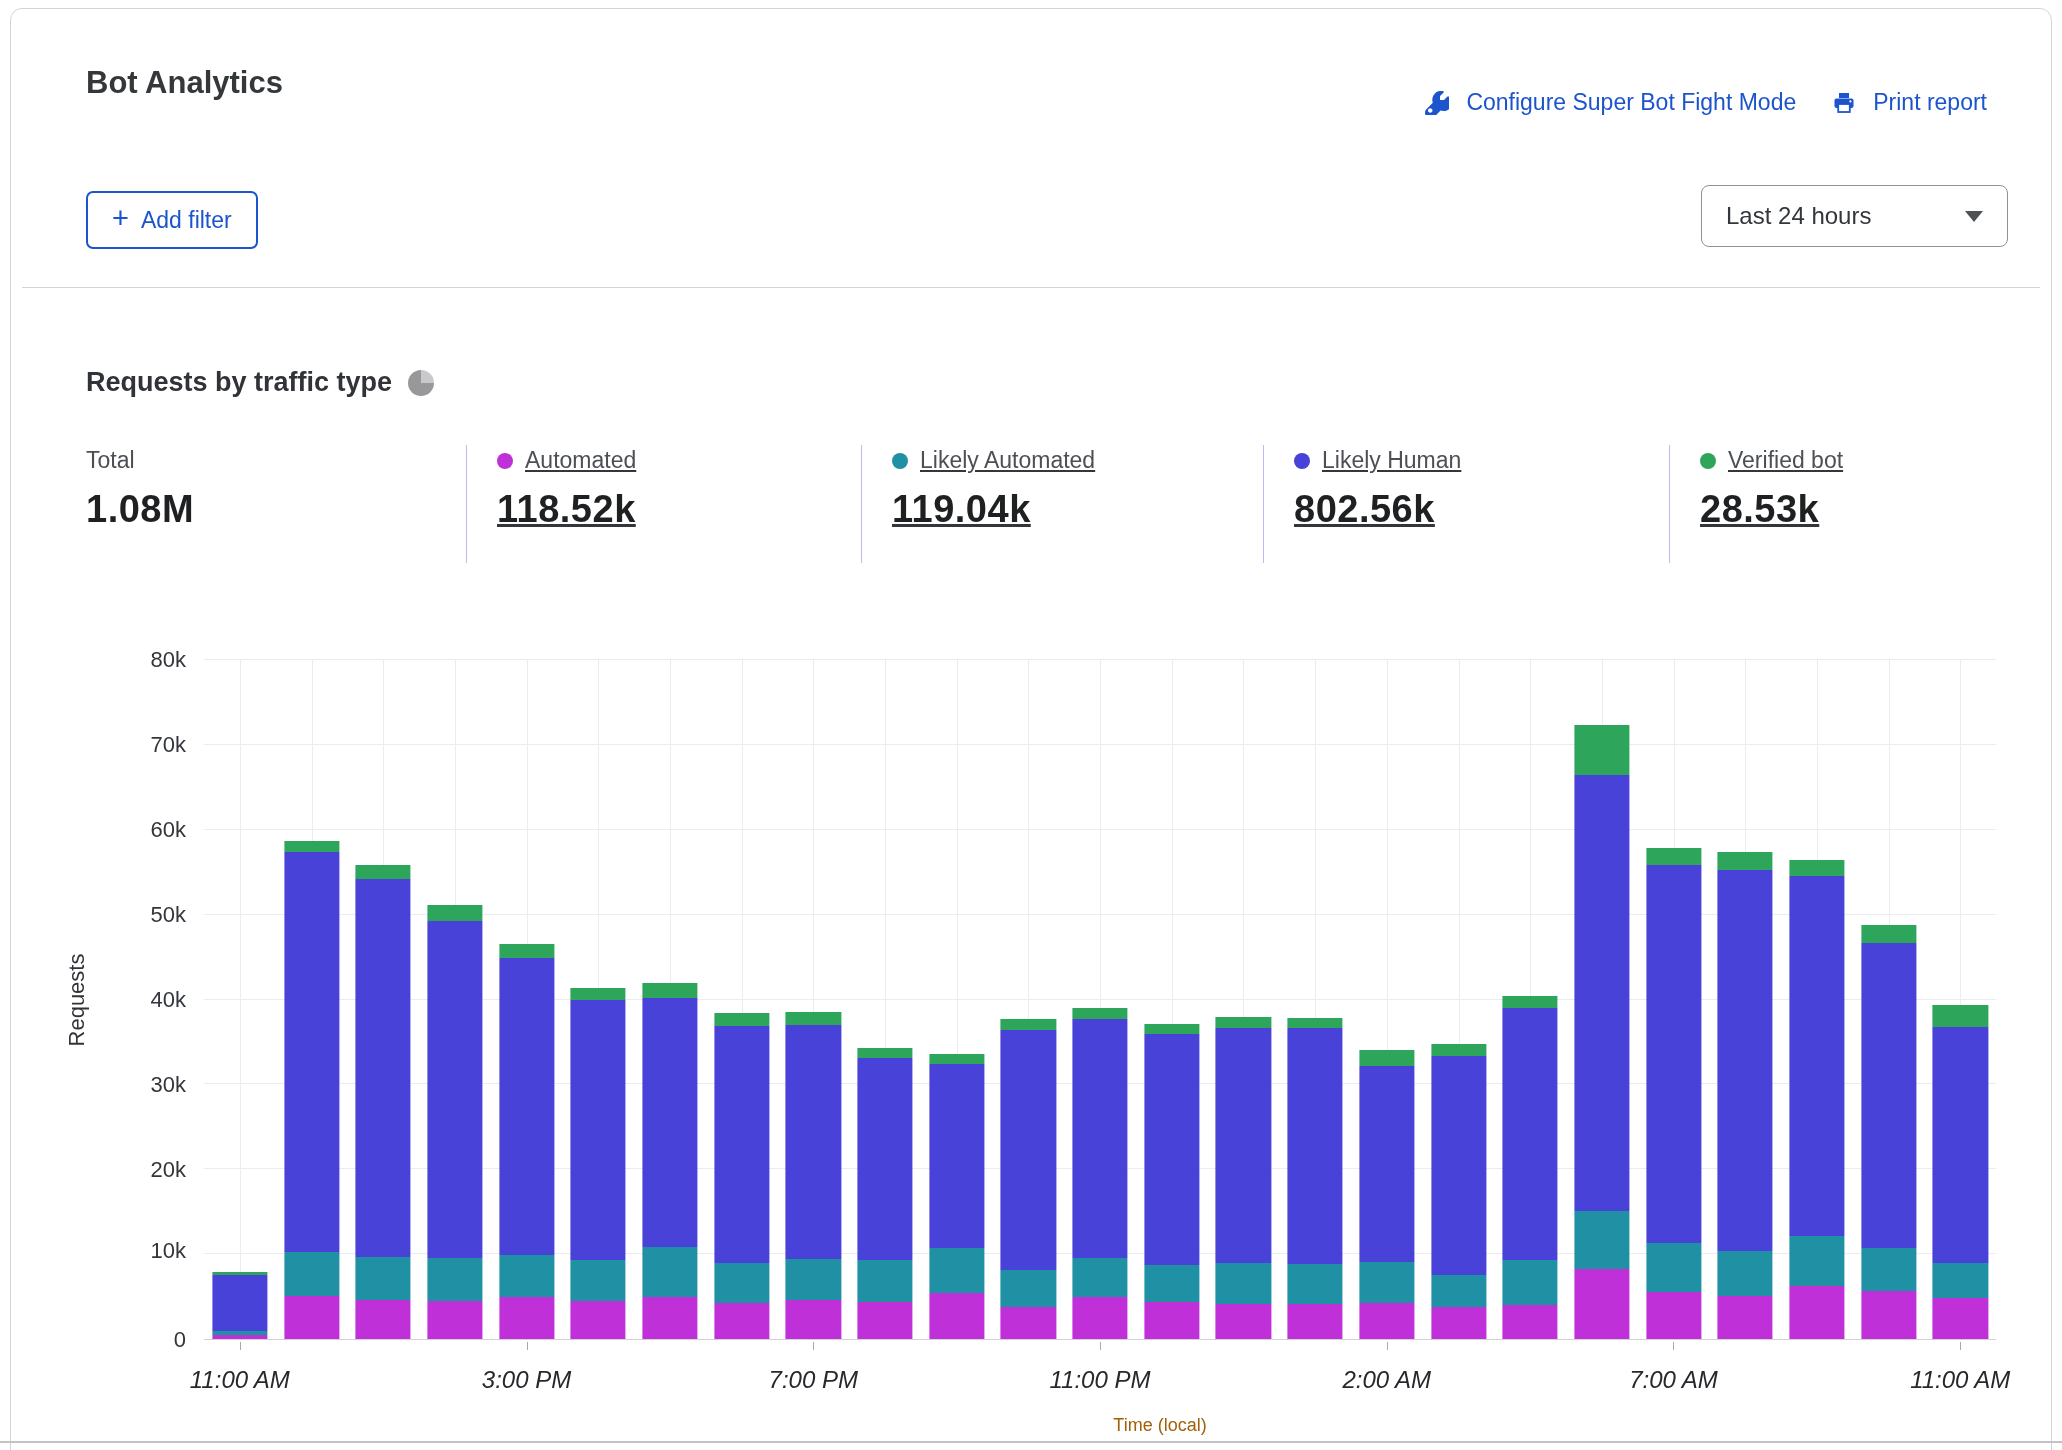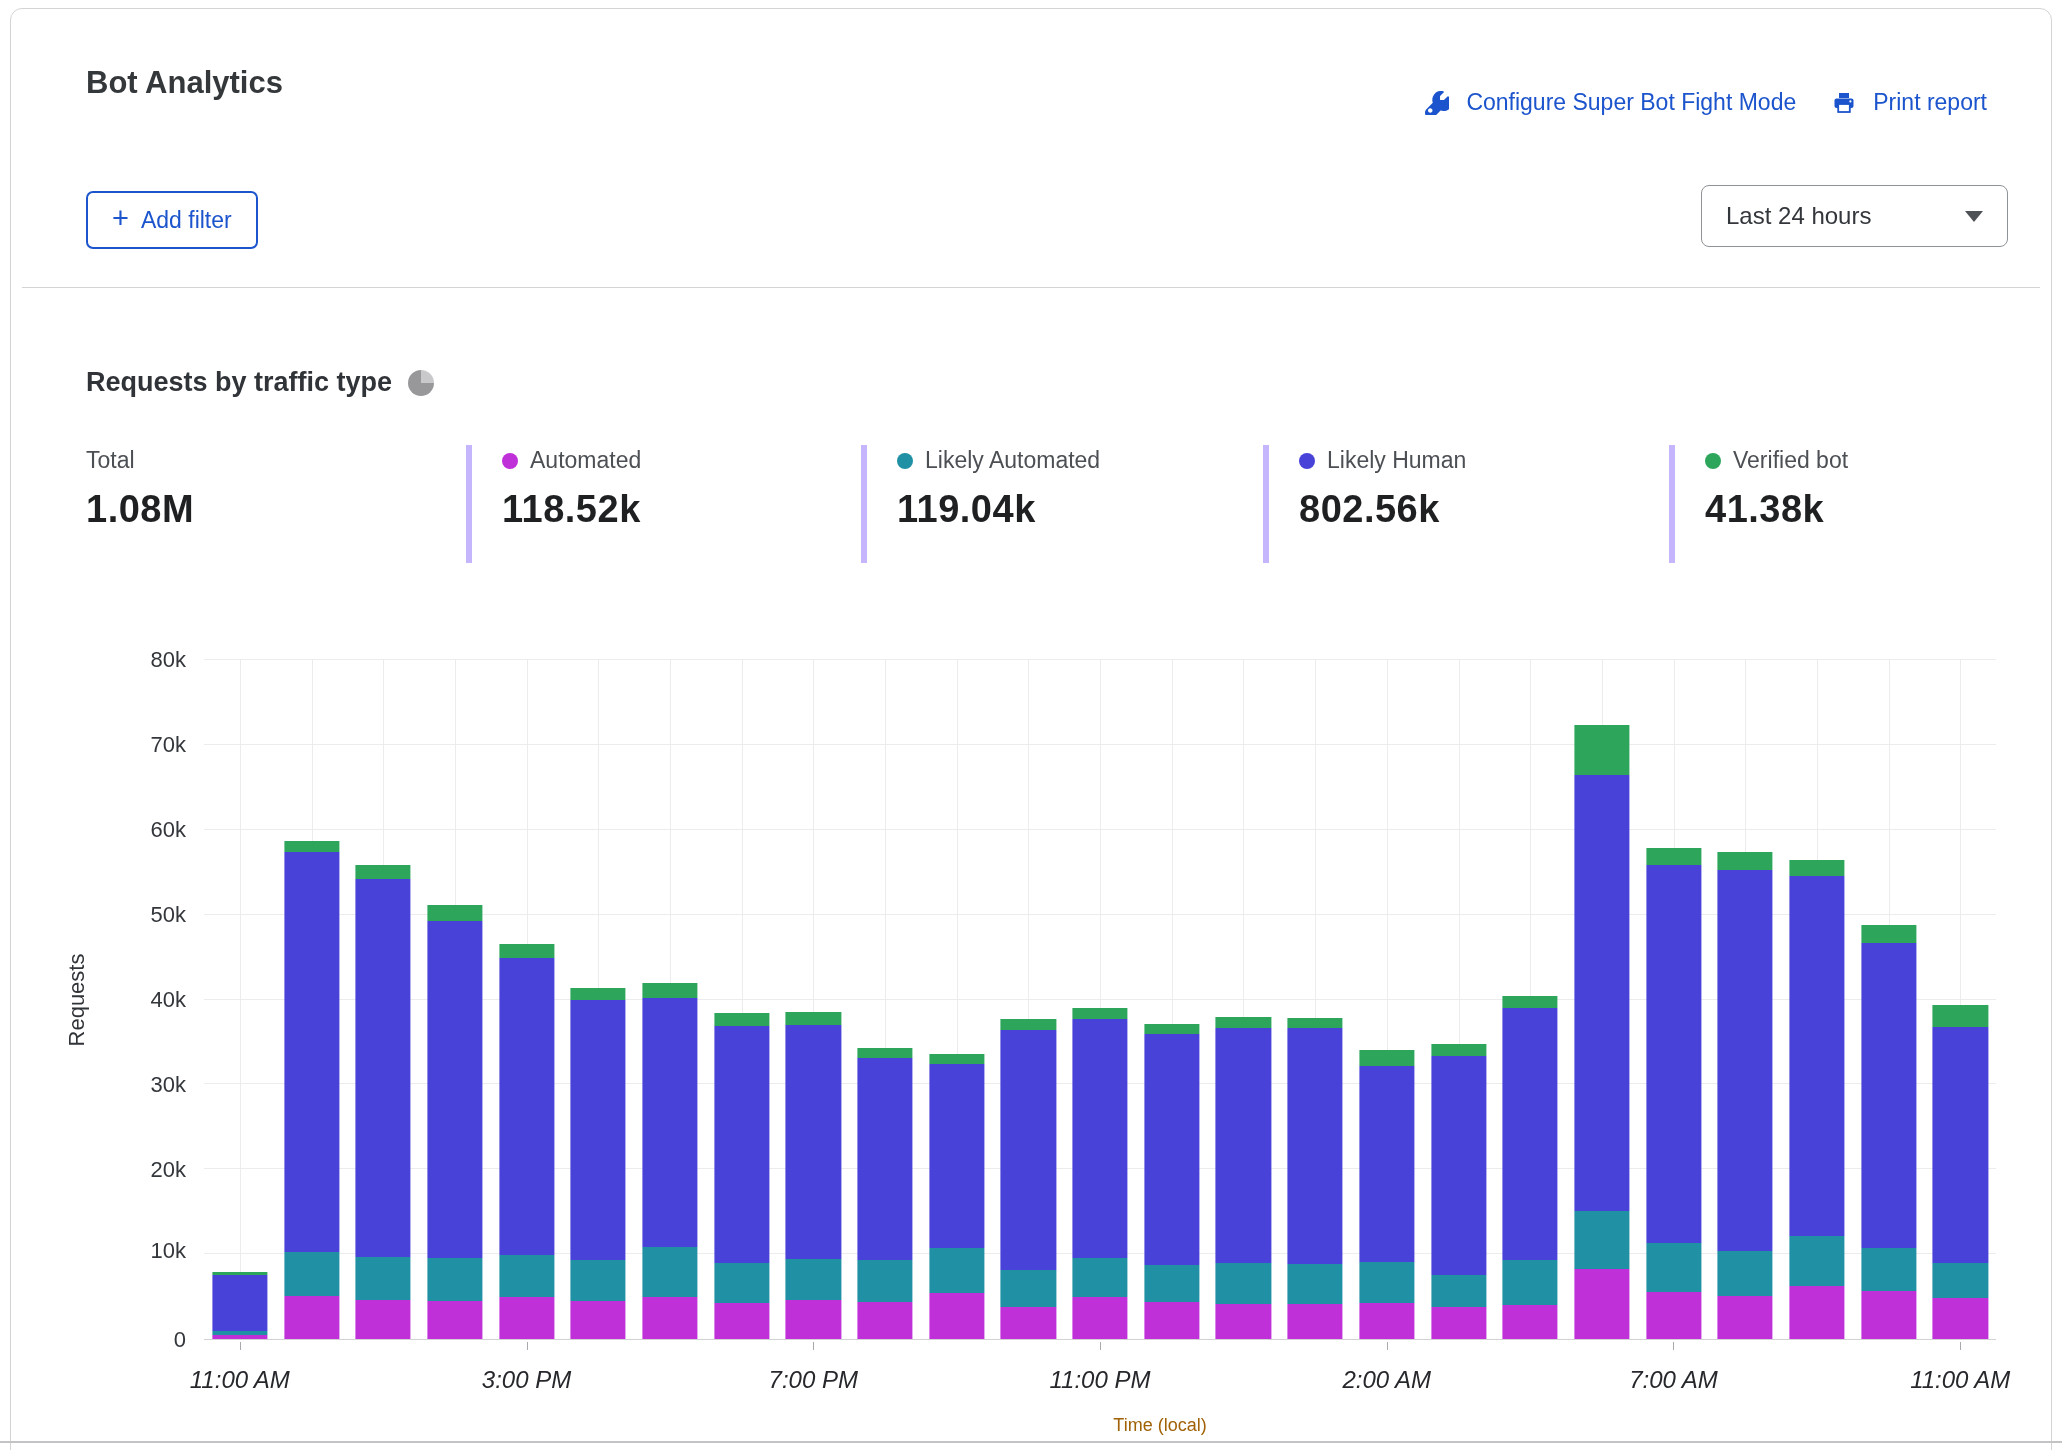--- a/index.html
+++ b/index.html
@@ -30,21 +30,21 @@
   .header-sep { position:absolute; left:11px; right:11px; top:278px; height:0; border-top:1px solid #d4d4d6; }
 
   .section-title { position:absolute; left:75px; top:358px; font-size:27px; font-weight:700; color:#303337;
                    display:flex; align-items:center; gap:16px; }
   .pie-icon { width:26px; height:26px; border-radius:50%;
               background:conic-gradient(#c9c9cc 0deg 88deg, #98989b 88deg 360deg); }
 
   .stats { position:absolute; left:75px; top:436px; width:1912px; height:118px;
            display:grid; grid-template-columns:380px 395px 402px 406px 1fr; }
   .stat { padding-top:2px; }
-  .stat + .stat { border-left:6px solid #c4b5fd; padding-left:30px; }
+  .stat + .stat { border-left:1px solid #c4b5fd; padding-left:30px;text-decoration:underline; }
   .stat-label { display:flex; align-items:center; gap:12px; font-size:23px; color:#4c4f54; }
   .dot { width:16px; height:16px; border-radius:50%; flex:0 0 auto; }
   .stat-value { margin-top:14px; font-size:38px; font-weight:700; color:#1e2022; letter-spacing:0.5px; }
 
   
   .plot { position:absolute; left:193px; top:651px; width:1792px; height:680px;
           border-bottom:1px solid #d2d2d4; }
   .hgrids { position:absolute; inset:0; }
   .hgrid { position:absolute; left:0; right:0; height:1px; background:#ececef; }
   .slots { position:absolute; inset:0; display:flex; }
@@ -138,21 +138,21 @@
         <span class="dot" style="background: rgb(73, 66, 216);"></span>
         <span>Likely Human</span>
       </div>
       <div class="stat-value">802.56k</div>
     </div>
     <div class="stat">
       <div class="stat-label">
         <span class="dot" style="background: rgb(45, 166, 92);"></span>
         <span>Verified bot</span>
       </div>
-      <div class="stat-value">41.38k</div>
+      <div class="stat-value">28.53k</div>
     </div>
   </div>
 
   <div class="ylabels">
       <div class="ylab" style="top: 667px;">0</div>
       <div class="ylab" style="top: 552px; margin-top: 26px;">10k</div>
       <div class="ylab" style="top: 497px;">20k</div>
       <div class="ylab" style="top: 412px;">30k</div>
       <div class="ylab" style="top: 327px;">40k</div>
       <div class="ylab" style="top: 242px;">50k</div>

